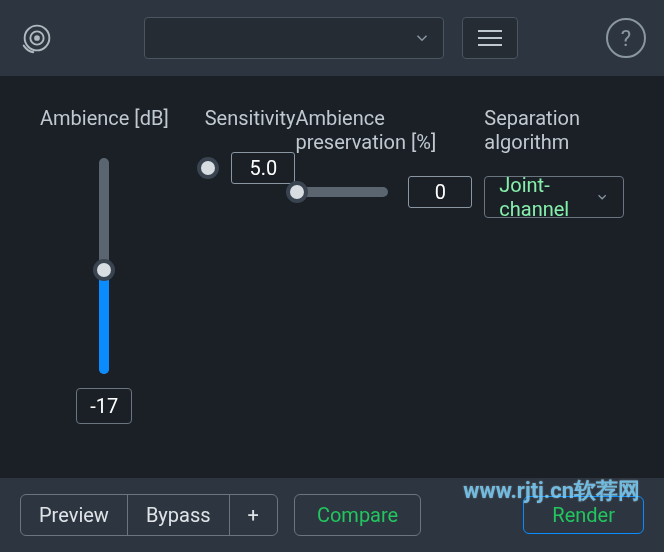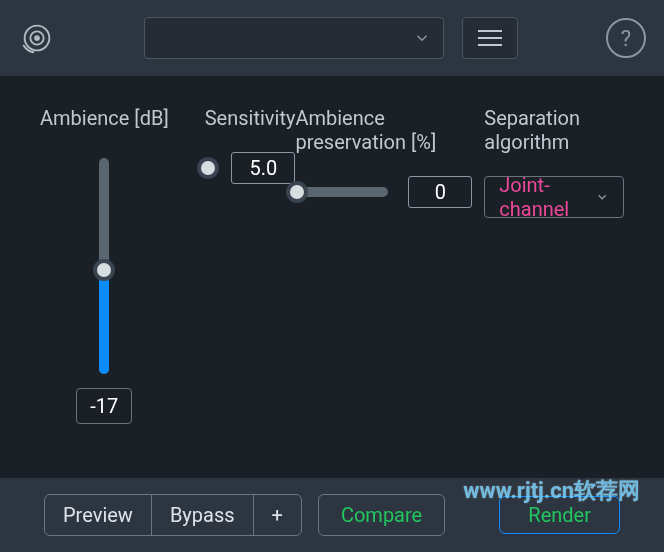--- a/index.html
+++ b/index.html
@@ -35,23 +35,23 @@
 .hslider-track { width: 100%; height: 10px; background: #5a6570; border-radius: 5px; position: relative; }
 .hslider-fill { position: absolute; left: 0; top: 0; height: 100%; background: #0a8cff; border-radius: 5px; }
 .hslider-fill.s1 { width: 50%; }
 .hslider-fill.s2 { width: 0%; }
 .hslider-thumb { position: absolute; top: 50%; transform: translate(-50%, -50%); width: 22px; height: 22px; border-radius: 50%; background: #d8dde2; border: 4px solid #3a4450; cursor: pointer; }
 .hslider-thumb.s1 { left: 50%; }
 .hslider-thumb.s2 { left: 2%; }
 
 .value-box-h { width: 64px; height: 32px; border: 1px solid #8a96a2; border-radius: 3px; display: flex; align-items: center; justify-content: center; font-size: 20px; color: #fff; }
 
-.dropdown { width: 100%; height: 42px; border: 1px solid #6a7580; border-radius: 4px; display: flex; align-items: center; padding: 0 14px; font-size: 20px; color: #ec4899; cursor: pointer; margin-top: 4px; }
+.dropdown { width: 100%; height: 42px; border: 1px solid #6a7580; border-radius: 4px; display: flex; align-items: center; padding: 0 14px; font-size: 20px; color: #86efac; cursor: pointer; margin-top: 4px; }
 
-.footer { position: absolute; bottom: 0; left: 0; right: 0; height: 74px; background: #2d3640; display: flex; align-items: center; padding: 0 44px; gap: 16px; }
+.footer { position: absolute; bottom: 0; left: 0; right: 0; height: 74px; background: #2d3640; display: flex; align-items: center; padding: 0 20px; gap: 16px; }
 .btn-group { display: flex; border: 1px solid #6a7580; border-radius: 6px; overflow: hidden; height: 42px; }
 .btn-group > div { padding: 0 18px; display: flex; align-items: center; font-size: 20px; color: #e0e4e8; cursor: pointer; border-right: 1px solid #6a7580; }
 .btn-group > div:last-child { border-right: none; }
 .btn-single { border: 1px solid #6a7580; border-radius: 6px; height: 42px; padding: 0 22px; display: flex; align-items: center; font-size: 20px; cursor: pointer; color: #22c55e; }
 .footer-spacer { flex: 1; }
 .btn-render { border: 1px solid #0a8cff; border-radius: 6px; height: 38px; padding: 0 28px; display: flex; align-items: center; font-size: 20px; cursor: pointer; color: #22c55e; }
 
 .watermark { position: absolute; right: 24px; bottom: 46px; font-size: 22px; font-weight: 700; color: #7dd3fc; opacity: 0.85; text-shadow: 0 0 2px rgba(255,255,255,0.4); pointer-events: none; }
 </style>
 </head>

